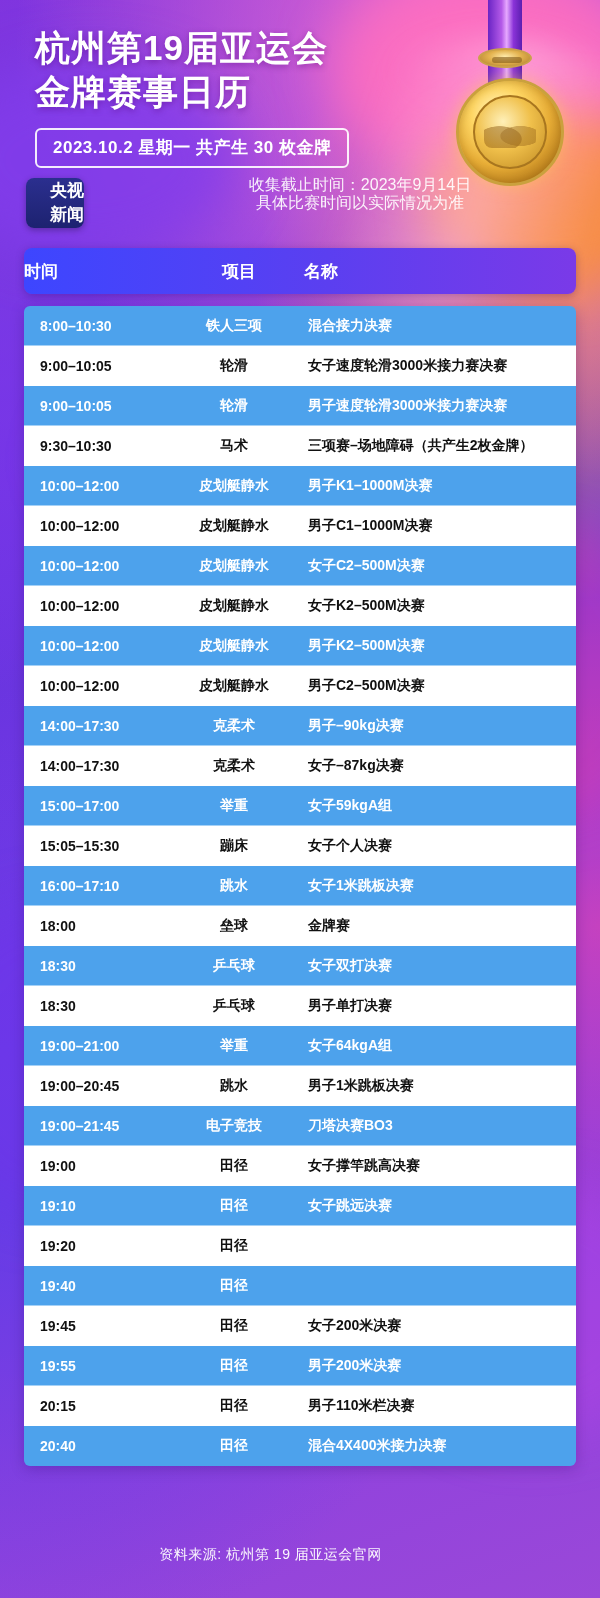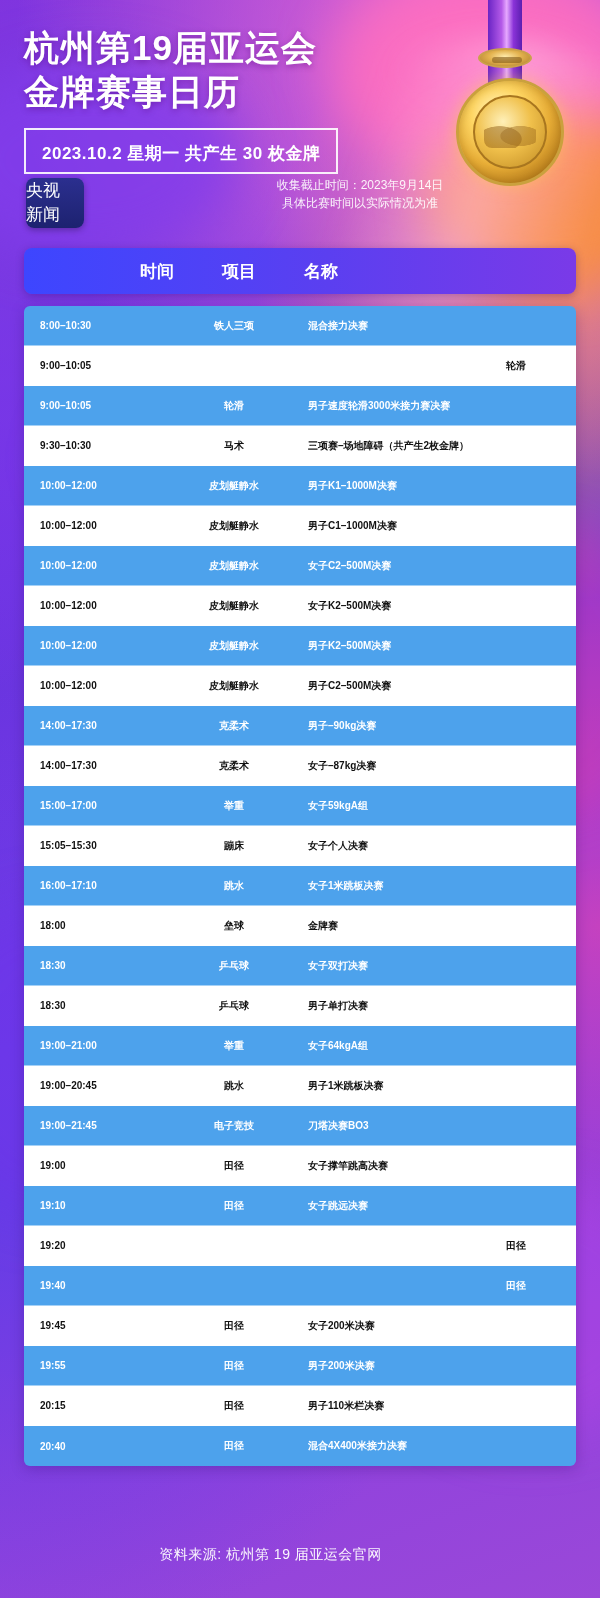--- a/index.html
+++ b/index.html
@@ -78,72 +78,71 @@
     position: absolute; left: 50%; top: 52%; transform: translate(-50%,-50%);
     width: 52px; height: 30px;
     background:
       radial-gradient(ellipse at 30% 70%, rgba(140,90,20,.55) 0 42%, rgba(140,90,20,0) 44%),
       radial-gradient(ellipse at 70% 60%, rgba(140,90,20,.45) 0 38%, rgba(140,90,20,0) 40%);
     border-radius: 8px;
     opacity: .85;
   }
 
   
-  .title-wrap { position: absolute; left: 24px; top: 26px; width: 420px; }
+  .title-wrap { position: absolute; left: 35px; top: 26px; width: 420px; }
   .title-line {
     font-size: 35px; font-weight: bold; color: #ffffff; letter-spacing: 1px;
     line-height: 44px; text-shadow: 0 2px 6px rgba(80,0,120,0.45);
   }
   .subtitle-pill {
     display: inline-block;
     margin-top: 14px;
-    padding: 12px 16px 7px 16px;
+    padding: 6px 16px 7px 16px;
     border: 2px solid rgba(255,255,255,0.9);
-    border-radius: 0;
+    border-radius: 6px;
     color: #fff; font-size: 17px; font-weight: bold; letter-spacing: .5px;
     white-space: nowrap;
   }
   .logo {
     position: absolute; left: 26px; top: 178px;
     width: 58px; height: 50px; border-radius: 8px;
     background: linear-gradient(180deg,#2b2f8f,#1d2270);
-    color: #fff; font-size: 17px; font-weight: normal; line-height: 24px;
-    text-align: left; padding-top: 1px;
+    color: #fff; font-size: 17px; font-weight: bold; line-height: 24px;
+    text-align: right; padding-top: 1px;
     box-shadow: 0 2px 6px rgba(0,0,0,.3);
   }
   .logo span { display:block; }
   .notes {
     position: absolute; left: 235px; top: 176px; width: 250px; text-align: center;
-    color: rgba(255,255,255,0.92); font-size: 12px; line-height: 18px;
+    color: rgba(255,255,255,0.92); font-size: 16px; line-height: 18px;
   }
 
   
   .table-head {
     position: absolute; left: 24px; top: 248px; width: 552px; height: 46px;
     background: linear-gradient(90deg,#3d46ff 0%, #5b3ff0 55%, #7a3ae8 100%);
     border-radius: 8px;
     display: flex; align-items: center;
     color: #fff; font-size: 17px; font-weight: bold;
     box-shadow: 0 2px 8px rgba(40,0,90,.3);
   }
-  .th-time { width: 150px; text-align: right; }
+  .th-time { width: 150px; text-align: left; }
   .th-sport { width: 130px; text-align: center; }
   .th-event { flex: 1; text-align: left; padding-right: 40px; }
 
   
   .table-body {
     position: absolute; left: 24px; top: 306px; width: 552px;
     border-radius: 6px; overflow: hidden;
     box-shadow: 0 3px 14px rgba(40,0,90,.25);
   }
   .row {
     display: flex; align-items: center; height: 40px;
-    font-size: 10px; font-weight: bold;
+    font-size: 14px; font-weight: bold;
     border-bottom: 1px solid rgba(255,255,255,.5);
-    justify-content: space-between;
   }
   .row:last-child { border-bottom: none; }
   .row.odd { background: #4da2ec; color: #ffffff; }
   .row.even { background: #ffffff; color: #111111; }
   .c-time { width: 150px; padding-left: 16px; }
   .c-sport { width: 120px; text-align: center; }
   .c-event { flex: 1; padding-left: 14px; }
 
   .footer {
     position: absolute; left: 0; bottom: 34px; width: 541px; text-align: center;
@@ -212,20 +211,21 @@
 
   <div class="table-body" id="tbody">
       <div class="row odd">
         <div class="c-time">8:00–10:30</div>
         <div class="c-sport">铁人三项</div>
         <div class="c-event">混合接力决赛</div>
       </div>
       <div class="row even">
         <div class="c-time">9:00–10:05</div>
         <div class="c-sport">轮滑</div>
+        <div class="c-event">女子速度轮滑3000米接力赛决赛</div>
       </div>
       <div class="row odd">
         <div class="c-time">9:00–10:05</div>
         <div class="c-sport">轮滑</div>
         <div class="c-event">男子速度轮滑3000米接力赛决赛</div>
       </div>
       <div class="row even">
         <div class="c-time">9:30–10:30</div>
         <div class="c-sport">马术</div>
         <div class="c-event">三项赛–场地障碍（共产生2枚金牌）</div>

